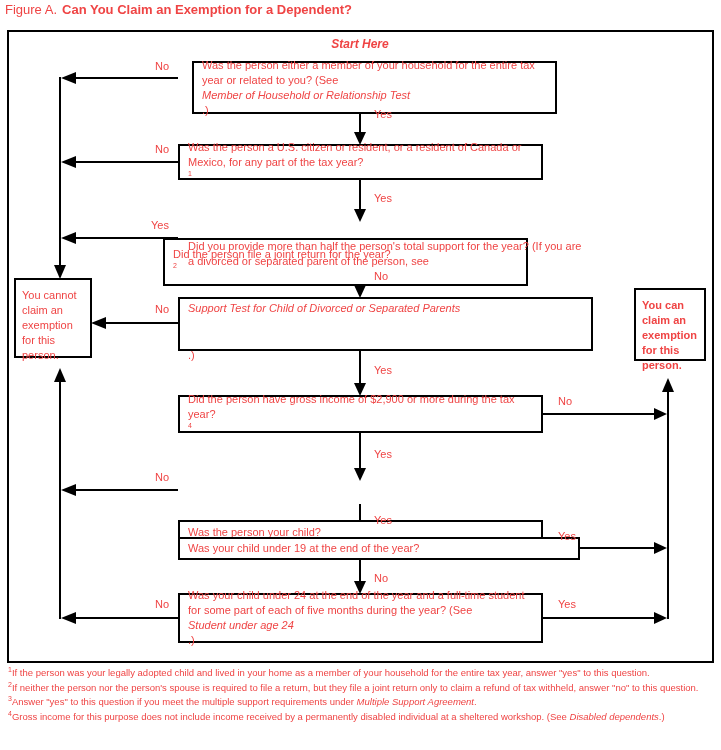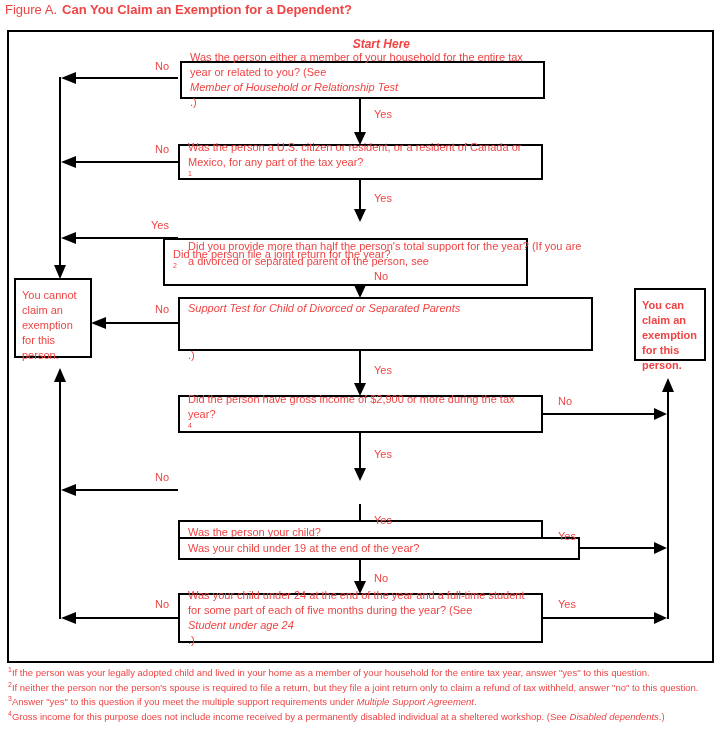--- a/index.html
+++ b/index.html
@@ -2,21 +2,21 @@
 <html><head>
 <meta charset="utf-8">
 <style>
   html,body{margin:0;padding:0;background:#ffffff;}
   .page{position:relative;width:721px;height:750px;background:#fff;overflow:hidden;
         font-family:"Liberation Sans","DejaVu Sans",sans-serif;color:#ef4444;}
   .title{position:absolute;left:5px;top:2px;font-size:13px;white-space:nowrap;}
   .title .pre{margin-right:5px;}
   .title .b{font-weight:bold;}
   .chart{position:absolute;left:7px;top:30px;width:703px;height:629px;border:2px solid #000;background:#fff;}
-  .start{position:absolute;left:301px;top:5px;width:100px;text-align:right;
+  .start{position:absolute;left:301px;top:5px;width:100px;text-align:center;
          font-size:12px;font-weight:bold;font-style:italic;}
   .qbox{position:absolute;box-sizing:border-box;border:2px solid #000;background:#fff;
         font-size:11px;line-height:15px;padding:2px 8px;display:flex;flex-direction:column;justify-content:center;}
   .rbox{position:absolute;box-sizing:border-box;border:2px solid #000;background:#fff;
         font-size:11px;line-height:15px;padding:8px 6px;}
   .lbl{position:absolute;font-size:11px;white-space:nowrap;}
   .lbl.r{width:50px;text-align:right;}
   .it{font-style:italic;}
   .sup{font-size:7px;position:relative;top:-4px;}
   .fnwrap{position:absolute;left:4px;top:666px;width:713px;}
@@ -114,21 +114,21 @@
           <polygon points="658,516 645,510 645,522"></polygon>
       </g>
       <g>
         <line x1="534" y1="586" x2="646" y2="586"></line>
           <polygon points="658,586 645,580 645,592"></polygon>
       </g>
     </svg>
 
     <div class="start">Start Here</div>
 
-    <div class="qbox" style="left:171px;top:29px;width:365px;height:38px;">
+    <div class="qbox" style="left:183px;top:29px;width:365px;height:53px;">
         <span>Was the person either a member of your household for the entire tax year or related to you? (See </span>
         <span class="it">Member of Household or Relationship Test</span>
         <span>.)</span>
       </div>
     <div class="qbox" style="left:169px;top:112px;width:365px;height:36px;">
         <span>Was the person a U.S. citizen or resident, or a resident of Canada or Mexico, for any part of the tax year?</span>
         <span class="sup">1</span>
       </div>
     <div class="qbox" style="left:154px;top:189px;width:365px;height:48px;margin-top:17px;">
         <span>Did the person file a joint return for the year?</span>

